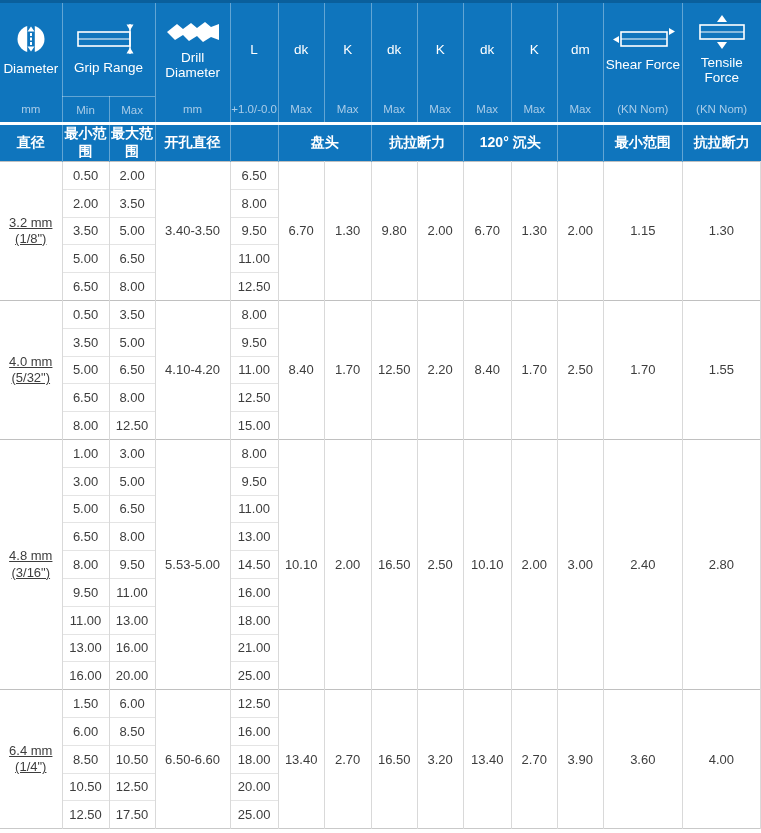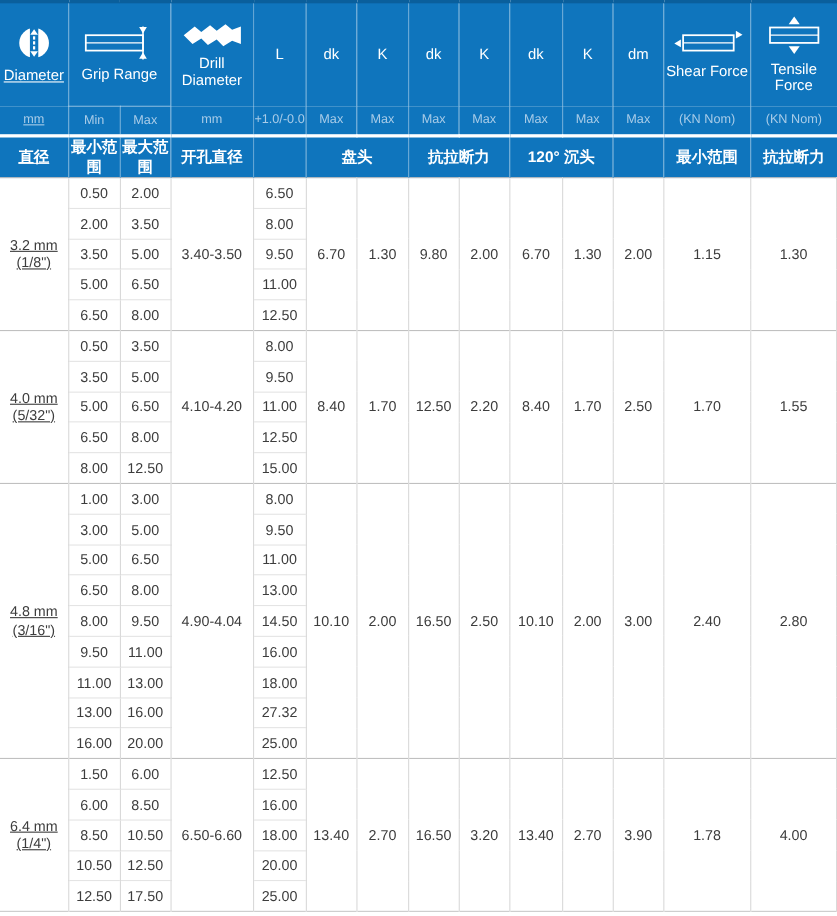--- a/index.html
+++ b/index.html
@@ -17,21 +17,21 @@
   .wrap{width:761px;}
   table.spec{
     border-collapse:collapse;table-layout:fixed;width:761px;
     border-bottom:1px solid #c9c9c9;
   }
   
   thead th{
     background:var(--header-bg);color:#fff;font-weight:400;
     padding:0;vertical-align:middle;border-left:1px solid var(--header-divider);
   }
-  thead tr th:first-child{border-left:none;text-decoration:underline;}
+  thead tr th:first-child{border-left:none;}
   thead tr.h-row1{height:95px;}
   thead tr.h-row1 th{border-top:3px solid var(--header-top-line);}
   thead tr.h-row2{height:27px;}
   thead tr.h-row3{height:33px;margin-top:28px;}
   th.grip-span{border-bottom:1px solid var(--header-divider);margin-left:12px;}
   .hdr-inner{display:flex;flex-direction:column;align-items:center;justify-content:center;gap:5px;}
   .hdr-label{font-size:13.5px;line-height:1.15;text-align:center;}
   .hdr-icon{display:flex;align-items:center;justify-content:center;}
   tr.h-row2 th{font-size:11.5px;color:var(--header-sub-text);font-weight:400;text-align:center;}
   tr.h-row3 th{border-top:3px solid #ffffff;font-size:14px;font-weight:700;text-align:center;}
@@ -286,21 +286,21 @@
           <td data-name="cell-grip-max" class="rowline">12.50</td>
           <td data-name="cell-length" class="rowline">15.00</td>
         </tr>
         <tr data-name="spec-row" class="group-first">
           <td data-name="cell-diameter-group" rowspan="9">
             <div data-name="diameter-value">4.8 mm</div>
             <div data-name="diameter-fraction">(3/16")</div>
           </td>
           <td data-name="cell-grip-min">1.00</td>
           <td data-name="cell-grip-max">3.00</td>
-          <td data-name="cell-drill-diameter" rowspan="9">4.90-4.04</td>
+          <td data-name="cell-drill-diameter" rowspan="9">5.53-5.00</td>
           <td data-name="cell-length">8.00</td>
           <td data-name="cell-dk-pan-head" rowspan="9">10.10</td>
           <td data-name="cell-k-pan-head" rowspan="9">2.00</td>
           <td data-name="cell-dk-large-flange" rowspan="9">16.50</td>
           <td data-name="cell-k-large-flange" rowspan="9">2.50</td>
           <td data-name="cell-dk-countersunk" rowspan="9">10.10</td>
           <td data-name="cell-k-countersunk" rowspan="9">2.00</td>
           <td data-name="cell-dm" rowspan="9">3.00</td>
           <td data-name="cell-shear-force" rowspan="9">2.40</td>
           <td data-name="cell-tensile-force" rowspan="9">2.80</td>
@@ -331,21 +331,21 @@
           <td data-name="cell-length" class="rowline">16.00</td>
         </tr>
         <tr data-name="spec-row">
           <td data-name="cell-grip-min" class="rowline">11.00</td>
           <td data-name="cell-grip-max" class="rowline">13.00</td>
           <td data-name="cell-length" class="rowline">18.00</td>
         </tr>
         <tr data-name="spec-row">
           <td data-name="cell-grip-min" class="rowline">13.00</td>
           <td data-name="cell-grip-max" class="rowline">16.00</td>
-          <td data-name="cell-length" class="rowline">27.32</td>
+          <td data-name="cell-length" class="rowline">21.00</td>
         </tr>
         <tr data-name="spec-row">
           <td data-name="cell-grip-min" class="rowline">16.00</td>
           <td data-name="cell-grip-max" class="rowline">20.00</td>
           <td data-name="cell-length" class="rowline">25.00</td>
         </tr>
         <tr data-name="spec-row" class="group-first">
           <td data-name="cell-diameter-group" rowspan="5">
             <div data-name="diameter-value">6.4 mm</div>
             <div data-name="diameter-fraction">(1/4")</div>
@@ -354,21 +354,21 @@
           <td data-name="cell-grip-max">6.00</td>
           <td data-name="cell-drill-diameter" rowspan="5">6.50-6.60</td>
           <td data-name="cell-length">12.50</td>
           <td data-name="cell-dk-pan-head" rowspan="5">13.40</td>
           <td data-name="cell-k-pan-head" rowspan="5">2.70</td>
           <td data-name="cell-dk-large-flange" rowspan="5">16.50</td>
           <td data-name="cell-k-large-flange" rowspan="5">3.20</td>
           <td data-name="cell-dk-countersunk" rowspan="5">13.40</td>
           <td data-name="cell-k-countersunk" rowspan="5">2.70</td>
           <td data-name="cell-dm" rowspan="5">3.90</td>
-          <td data-name="cell-shear-force" rowspan="5">1.78</td>
+          <td data-name="cell-shear-force" rowspan="5">3.60</td>
           <td data-name="cell-tensile-force" rowspan="5">4.00</td>
         </tr>
         <tr data-name="spec-row">
           <td data-name="cell-grip-min" class="rowline">6.00</td>
           <td data-name="cell-grip-max" class="rowline">8.50</td>
           <td data-name="cell-length" class="rowline">16.00</td>
         </tr>
         <tr data-name="spec-row">
           <td data-name="cell-grip-min" class="rowline">8.50</td>
           <td data-name="cell-grip-max" class="rowline">10.50</td>

